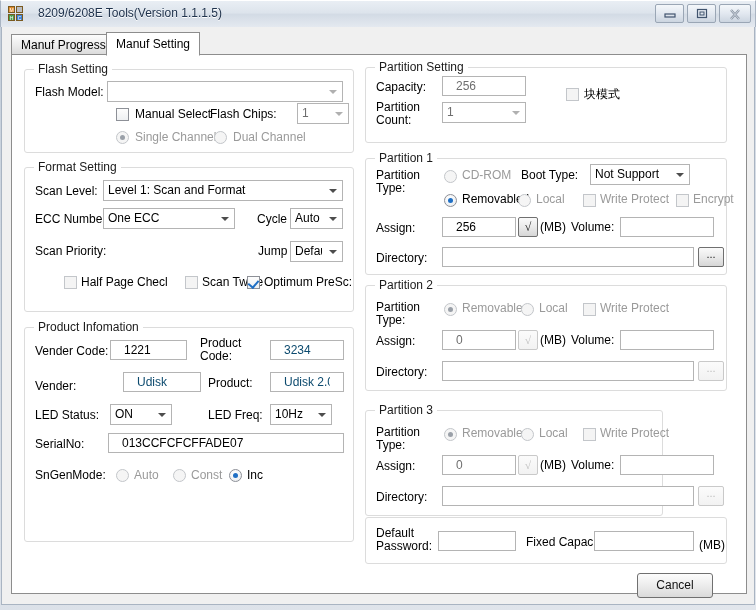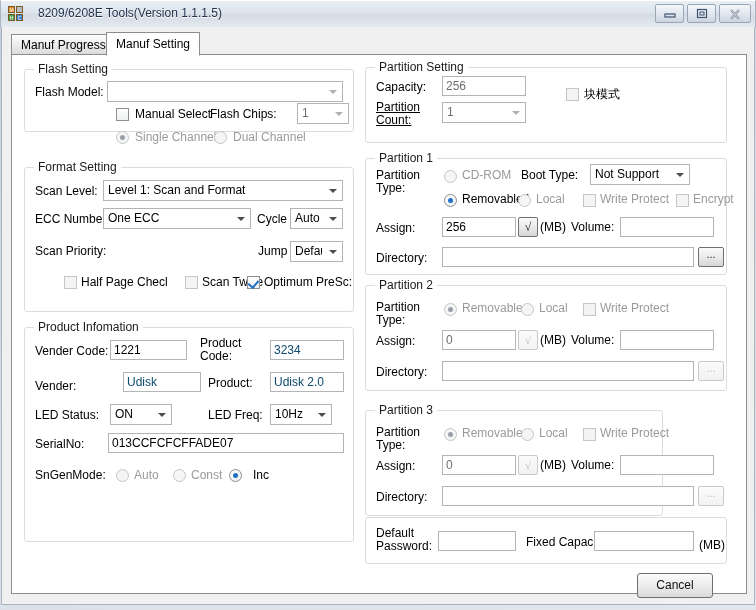--- a/index.html
+++ b/index.html
@@ -131,21 +131,21 @@
 
   
   .tb {
     position: absolute;
     box-sizing: border-box;
     border: 1px solid #b4b4b4;
     background: #ffffff;
     font-family: "Liberation Sans", sans-serif;
     font-size: 12px;
     color: #000;
-    padding: 0 3px;
+    padding: 0 13px;
     height: 20px;
     line-height: 18px;
     outline: none;
   }
   .tb.ro { background: #ffffff; color: #0c4a6e; }
   .tb.grey { color: #6e6e6e; }
 
   .combo {
     position: absolute;
     box-sizing: border-box;
@@ -273,21 +273,21 @@
 
   <div id="client">
 
     <div id="tabstrip">
       <div class="tab" id="tab-progress">Manuf Progress</div>
       <div class="tab active" id="tab-setting">Manuf Setting</div>
     </div>
 
     <div id="tabpage">
 
-      <div class="group" style="left:12px; top:14px; width:330px; height:63px;">
+      <div class="group" style="left:12px; top:14px; width:330px; height:84px;">
         <div class="caption">Flash Setting</div>
 
         <div class="lbl" style="left:10px; top:15px;">Flash Model:</div>
         <div class="combo dis" style="left:82px; top:11px; width:236px;">
           <div class="arrow"></div>
         </div>
 
         <div class="cb" style="left:91px; top:38px;"></div>
         <div class="lbl" style="left:110px; top:37px;">Manual Select</div>
 
@@ -306,21 +306,21 @@
       <div class="group" style="left:12px; top:112px; width:330px; height:145px;">
         <div class="caption">Format Setting</div>
 
         <div class="lbl" style="left:10px; top:16px;">Scan Level:</div>
         <div class="combo" style="left:78px; top:12px; width:240px;">
           <div class="ctext">Level 1: Scan and Format</div>
           <div class="arrow"></div>
         </div>
 
         <div class="lbl" style="left:10px; top:44px;">ECC Number:</div>
-        <div class="combo" style="left:78px; top:40px; width:148px;">
+        <div class="combo" style="left:78px; top:40px; width:132px;">
           <div class="ctext">One ECC</div>
           <div class="arrow"></div>
         </div>
         <div class="lbl" style="left:232px; top:44px;">Cycle</div>
         <div class="combo" style="left:265px; top:40px; width:53px;">
           <div class="ctext">Auto Dete</div>
           <div class="arrow"></div>
         </div>
 
         <div class="lbl" style="left:10px; top:76px;">Scan Priority:</div>
@@ -364,33 +364,33 @@
 
         <div class="lbl" style="left:10px; top:109px;">SerialNo:</div>
         <input class="tb" style="left: 83px; top: 105px; width: 236px;" value="013CCFCFCFFADE07">
 
         <div class="lbl" style="left:10px; top:140px;">SnGenMode:</div>
         <div class="rb dis" style="left:91px; top:141px;"></div>
         <div class="lbl dis" style="left:109px; top:140px;">Auto</div>
         <div class="rb dis" style="left:148px; top:141px;"></div>
         <div class="lbl dis" style="left:166px; top:140px;">Const</div>
         <div class="rb sel" style="left:204px; top:141px;"></div>
-        <div class="lbl" style="left:222px; top:140px;margin-left:6px;">Inc</div>
+        <div class="lbl" style="left:222px; top:140px;">Inc</div>
       </div>
 
       <div class="group" style="left:353px; top:12px; width:362px; height:76px;">
         <div class="caption">Partition Setting</div>
 
         <div class="lbl" style="left:10px; top:12px;">Capacity:</div>
         <input class="tb grey" style="left: 76px; top: 8px; width: 84px;" value="256">
 
         <div class="cb dis" style="left:200px; top:20px;"></div>
         <div class="lbl cjk" style="left:218px; top:18px;">块模式</div>
 
-        <div class="lbl wrap" style="left:10px; top:33px; width:60px;text-decoration:underline;">Partition Count:</div>
+        <div class="lbl wrap" style="left:10px; top:33px; width:60px;">Partition Count:</div>
         <div class="combo dis" style="left:76px; top:34px; width:84px;">
           <div class="ctext">1</div>
           <div class="arrow"></div>
         </div>
       </div>
 
       <div class="group" style="left:353px; top:103px; width:362px; height:117px;">
         <div class="caption">Partition 1</div>
 
         <div class="lbl wrap" style="left:10px; top:10px; width:58px;">Partition Type:</div>

